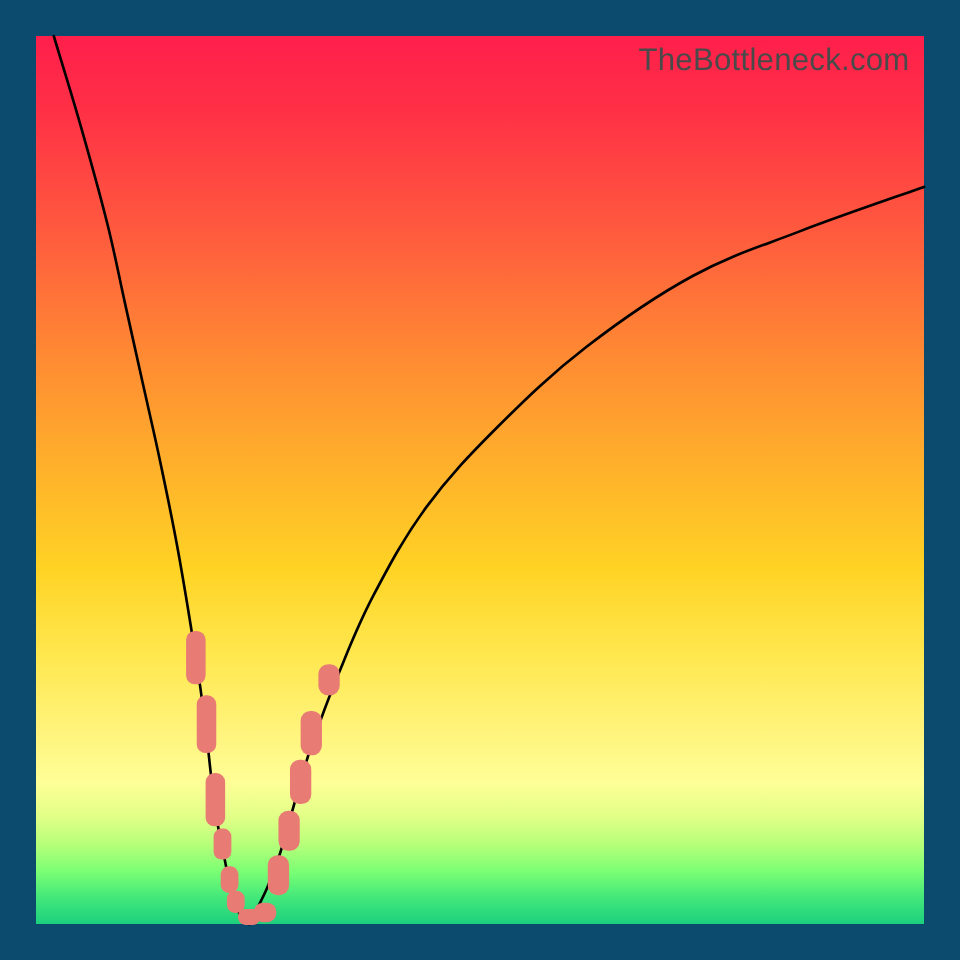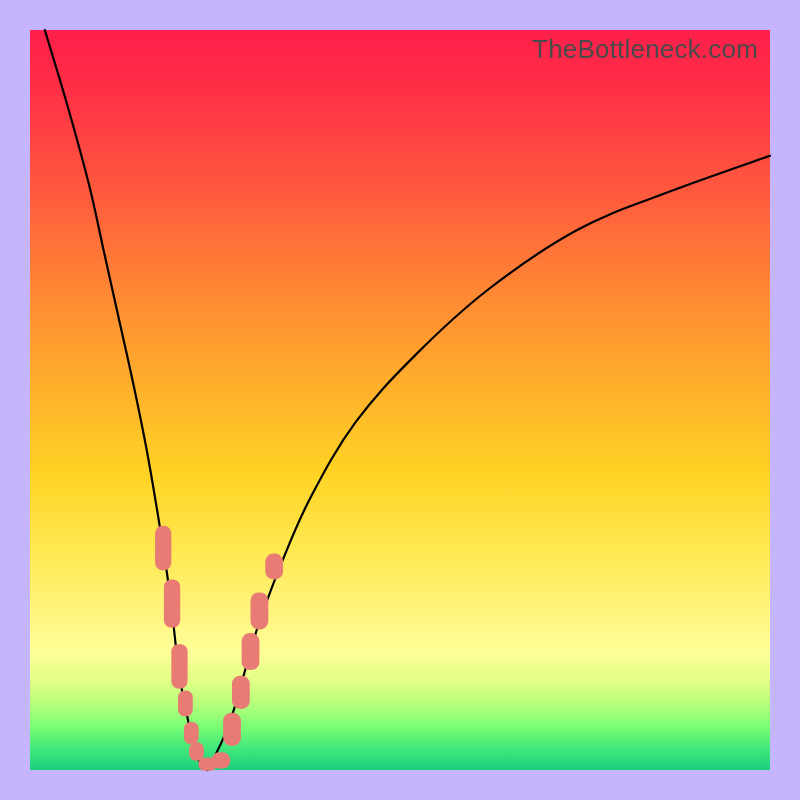--- a/index.html
+++ b/index.html
@@ -10,21 +10,21 @@
     overflow: hidden;
     background: #000;
     font-family: Arial, Helvetica, sans-serif;
   }
   .frame {
     position: absolute;
     left: 0;
     top: 0;
     width: 800px;
     height: 800px;
-    background: #c4b5fd;
+    background: #0c4a6e;
   }
   .plot {
     position: absolute;
     left: 30px;
     top: 30px;
     width: 740px;
     height: 740px;
     
     background: linear-gradient(
       to bottom,

